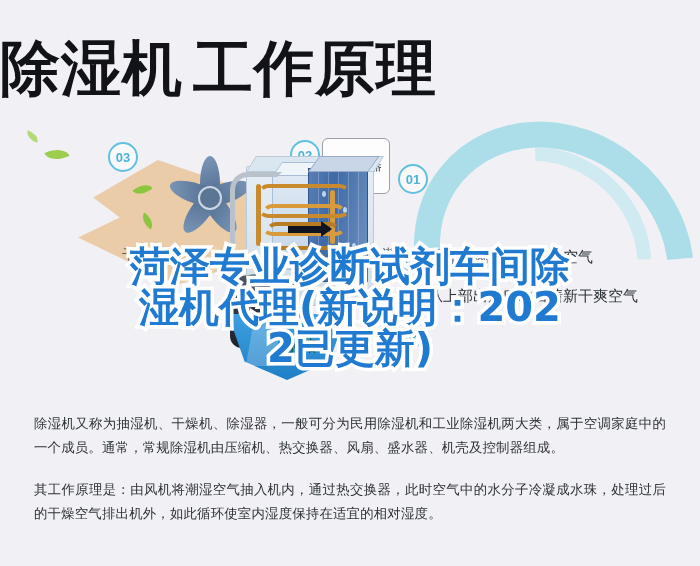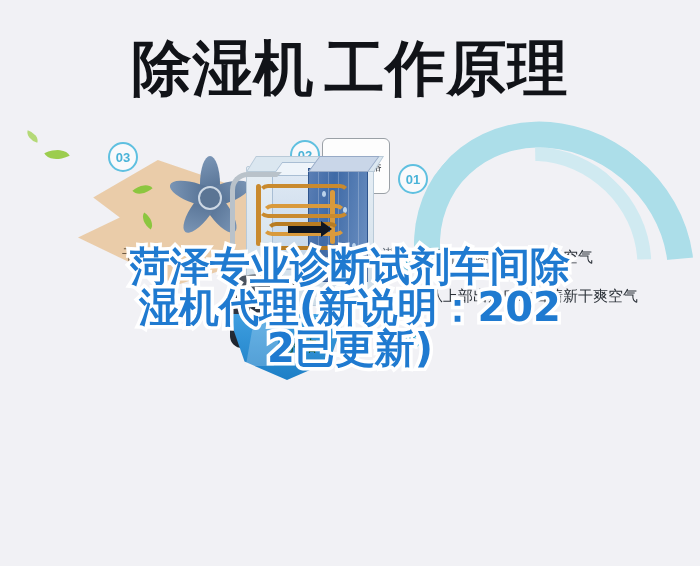--- a/index.html
+++ b/index.html
@@ -8,21 +8,21 @@
     background:#f1f1f5;
     font-family:"Liberation Sans","DejaVu Sans",sans-serif;
     overflow:hidden;
     position:relative;
   }
   .page{position:relative;width:700px;height:566px;overflow:hidden;background:#f1f1f5;}
 
   
   .title-wrap{
     position:absolute;left:0;top:28px;width:700px;height:80px;
-    display:flex;align-items:center;justify-content:center;
+    display:flex;align-items:center;justify-content:flex-start;
   }
   .title{
     font-size:60px;font-weight:800;color:#111318;letter-spacing:1px;
     white-space:nowrap;line-height:1;
     font-family:"DejaVu Sans","Liberation Sans",sans-serif;
   }
   .title .t2{margin-left:10px;}
 
   
   .illus{position:absolute;left:0;top:118px;width:700px;height:272px;overflow:hidden;}
@@ -348,14 +348,18 @@
     <div class="ov-stack">
       <div class="overlay-line ov-stroke">湿机代理(新说明：202</div>
       <div class="overlay-line ov-fill">湿机代理(新说明：202</div>
     </div>
     <div class="ov-stack">
       <div class="overlay-line ov-stroke">2已更新)</div>
       <div class="overlay-line ov-fill">2已更新)</div>
     </div>
   </div>
 
+  <div class="body-text">
+    <p class="para p1">除湿机又称为抽湿机、干燥机、除湿器，一般可分为民用除湿机和工业除湿机两大类，属于空调家庭中的一个成员。通常，常规除湿机由压缩机、热交换器、风扇、盛水器、机壳及控制器组成。</p>
+    <p class="para p2">其工作原理是：由风机将潮湿空气抽入机内，通过热交换器，此时空气中的水分子冷凝成水珠，处理过后的干燥空气排出机外，如此循环使室内湿度保持在适宜的相对湿度。</p>
+  </div>
 
 </div>
 
 </body></html>

